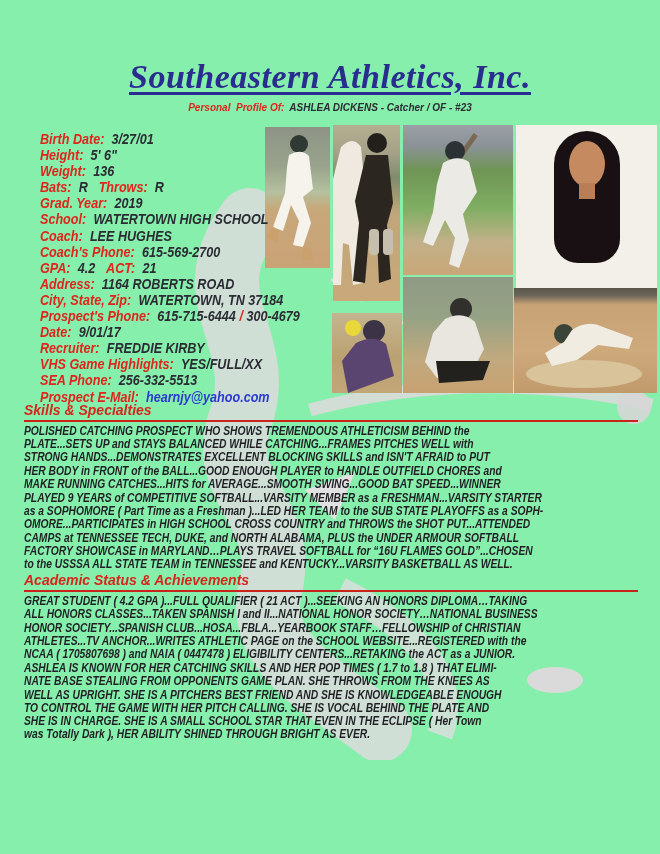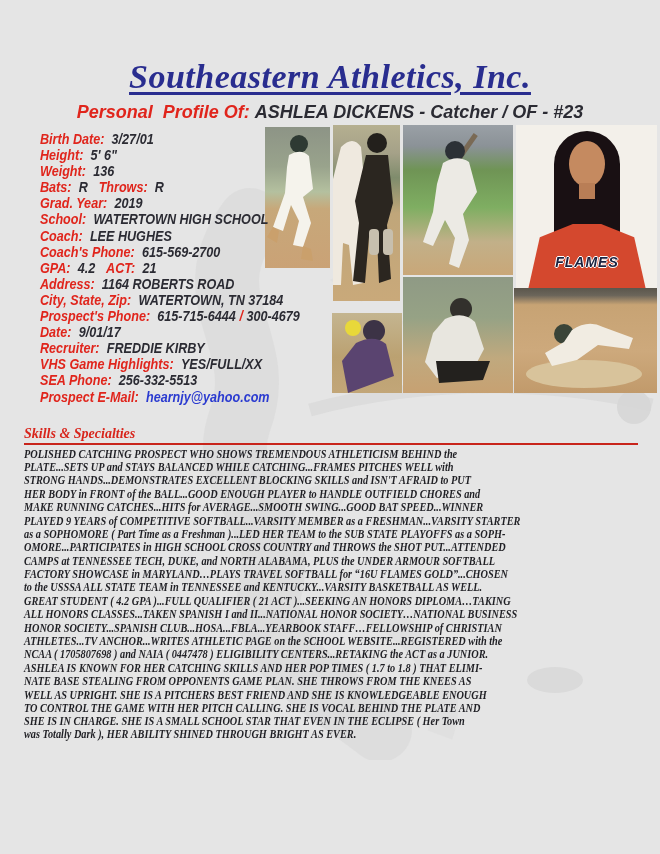--- a/index.html
+++ b/index.html
@@ -1,29 +1,29 @@
 <!DOCTYPE html>
 <html><head>
 <meta charset="utf-8">
 <style>
   html,body{margin:0;padding:0;background:#ffffff;}
   .page{
-    position:relative;width:660px;height:854px;background:#e5e5e5;overflow:hidden;
+    position:relative;width:660px;height:854px;background:#86efac;overflow:hidden;
     font-family:"Liberation Sans",sans-serif;font-style:italic;font-weight:bold;
   }
   
   .watermark{position:absolute;left:100px;top:160px;width:560px;height:600px;z-index:0;}
   
   .title{
     position:absolute;top:58px;left:0;width:660px;margin:0;text-align:center;z-index:2;
     font-family:"Liberation Serif",serif;font-size:34px;font-weight:bold;font-style:italic;
     color:#292d8f;text-decoration:underline;text-decoration-thickness:2.5px;text-underline-offset:4px;
     letter-spacing:0.5px;
   }
-  .subtitle{position:absolute;top:102px;left:0;width:660px;text-align:center;font-size:18px;z-index:2;white-space:pre;}
+  .subtitle{position:absolute;top:102px;left:0;width:660px;text-align:center;font-size:10px;z-index:2;white-space:pre;}
   .sub-label{color:#e0251c;margin-right:5px;}
   .sub-value{color:#2b2b33;}
   
   .info{
     position:absolute;left:40px;top:131px;width:360px;z-index:2;
     font-size:14px;line-height:16.1px;white-space:nowrap;
     transform:scaleX(.9);transform-origin:0 0;
   }
   .row{height:16.1px;}
   .lbl{color:#e0251c;margin-right:8px;}
@@ -52,21 +52,21 @@
   .face{position:absolute;left:53px;top:16px;width:36px;height:46px;background:#c58a60;border-radius:50%;}
   .neck{position:absolute;left:63px;top:58px;width:16px;height:16px;background:#b97e56;}
   .shirt{position:absolute;left:12px;bottom:0;width:118px;height:66px;background:#d4482e;
          clip-path:polygon(10% 20%,38% 0,62% 0,90% 20%,100% 100%,0 100%);}
   .shirt-text{
     position:absolute;left:0;top:30px;width:100%;text-align:center;
     font-size:14px;font-style:italic;font-weight:bold;letter-spacing:1px;color:#1c2340;
     text-shadow:1px 0 #fff,-1px 0 #fff,0 1px #fff,0 -1px #fff;
   }
   
-  .sections{position:absolute;left:24px;top:425px;width:614px;z-index:2;font-family:Liberation Serif, serif;}
+  .sections{position:absolute;left:24px;top:402px;width:614px;z-index:2;}
   .sec-head{border-bottom:2.5px solid #c8241b;padding-bottom:2px;margin-bottom:3px;line-height:15px;}
   .sec-title{color:#d8251c;font-size:14px;}
   .para{
     margin:0 0 1px 0;font-size:12.4px;line-height:13.2px;color:#1f1f24;
     white-space:pre-line;width:800px;transform:scaleX(.83);transform-origin:0 0;
   }
 </style>
 </head>
 <body>
 
@@ -124,23 +124,20 @@
     <svg viewBox="0 0 110 150">
       <rect x="60" y="6" width="5" height="36" transform="rotate(35 62 24)" fill="#7a6a55"></rect>
       <circle cx="52" cy="26" r="10" fill="#2c3136"></circle>
       <path d="M40 38 q14 -9 26 -1 l8 30 -14 22 6 26 -10 28 -10 -4 6 -26 -10 -18 -12 26 -10 -4 10 -30 4 -28 z" fill="#eceae4"></path>
     </svg>
   </div>
   <div class="photo p4">
     <div class="hair"></div>
     <div class="face"></div>
     <div class="neck"></div>
-    <div class="shirt">
-      <span class="shirt-text">FLAMES</span>
-    </div>
   </div>
   <div class="photo p5">
     <svg viewBox="0 0 70 80">
       <circle cx="42" cy="18" r="11" fill="#3c3346"></circle>
       <path d="M24 30 q18 -9 30 1 l8 32 -46 17 -6 -32 z" fill="#5a4470"></path>
       <circle cx="21" cy="15" r="8" fill="#e8d83a"></circle>
     </svg>
   </div>
   <div class="photo p6">
     <svg viewBox="0 0 110 116">
@@ -168,20 +165,21 @@
     </section>
     <section>
       <p class="para">PLAYED 9 YEARS of COMPETITIVE SOFTBALL...VARSITY MEMBER as a FRESHMAN...VARSITY STARTER
 as a SOPHOMORE ( Part Time as a Freshman )...LED HER TEAM to the SUB STATE PLAYOFFS as a SOPH-
 OMORE...PARTICIPATES in HIGH SCHOOL CROSS COUNTRY and THROWS the SHOT PUT...ATTENDED
 CAMPS at TENNESSEE TECH, DUKE, and NORTH ALABAMA, PLUS the UNDER ARMOUR SOFTBALL
 FACTORY SHOWCASE in MARYLAND…PLAYS TRAVEL SOFTBALL for “16U FLAMES GOLD”...CHOSEN
 to the USSSA ALL STATE TEAM in TENNESSEE and KENTUCKY...VARSITY BASKETBALL AS WELL.</p>
     </section>
     <section>
+      <div class="sec-head"><span class="sec-title">Academic Status &amp; Achievements</span></div>
       <p class="para">GREAT STUDENT ( 4.2 GPA )...FULL QUALIFIER ( 21 ACT )...SEEKING AN HONORS DIPLOMA…TAKING
 ALL HONORS CLASSES...TAKEN SPANISH I and II...NATIONAL HONOR SOCIETY…NATIONAL BUSINESS
 HONOR SOCIETY...SPANISH CLUB...HOSA...FBLA...YEARBOOK STAFF…FELLOWSHIP of CHRISTIAN
 ATHLETES...TV ANCHOR...WRITES ATHLETIC PAGE on the SCHOOL WEBSITE...REGISTERED with the
 NCAA ( 1705807698 ) and NAIA ( 0447478 ) ELIGIBILITY CENTERS...RETAKING the ACT as a JUNIOR.</p>
     </section>
     <section>
       <p class="para">ASHLEA IS KNOWN FOR HER CATCHING SKILLS AND HER POP TIMES ( 1.7 to 1.8 ) THAT ELIMI-
 NATE BASE STEALING FROM OPPONENTS GAME PLAN. SHE THROWS FROM THE KNEES AS
 WELL AS UPRIGHT. SHE IS A PITCHERS BEST FRIEND AND SHE IS KNOWLEDGEABLE ENOUGH

